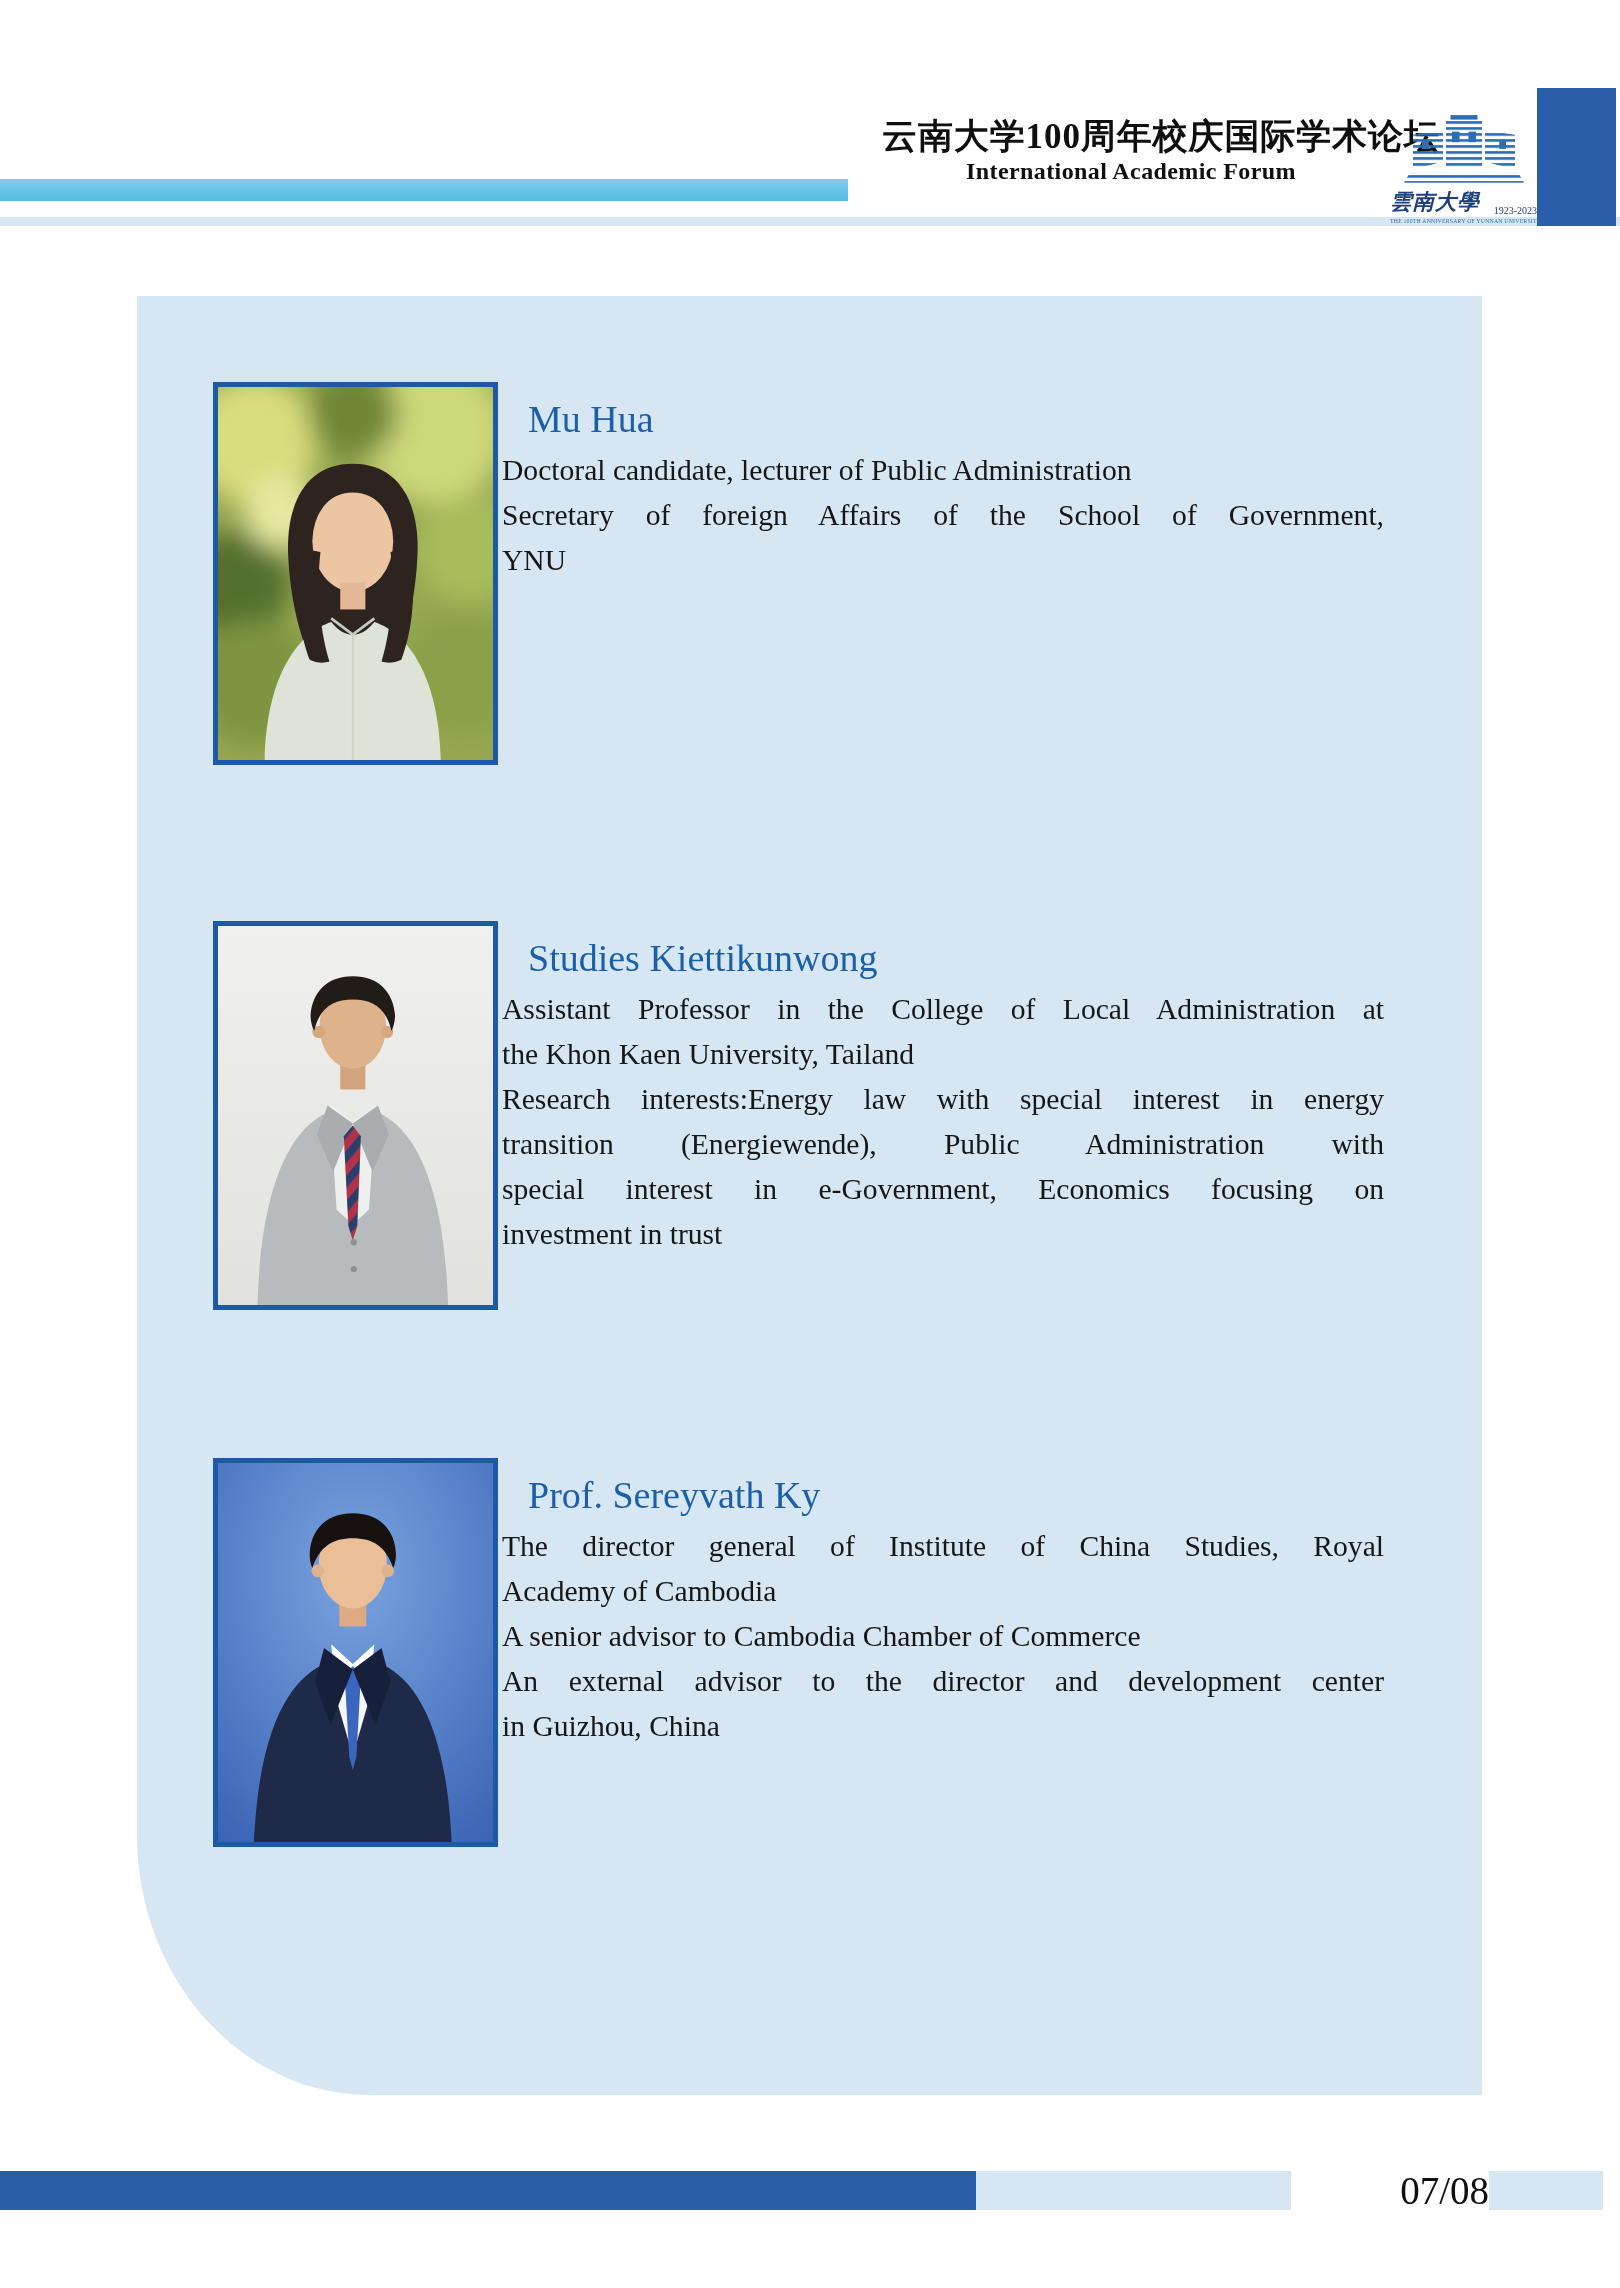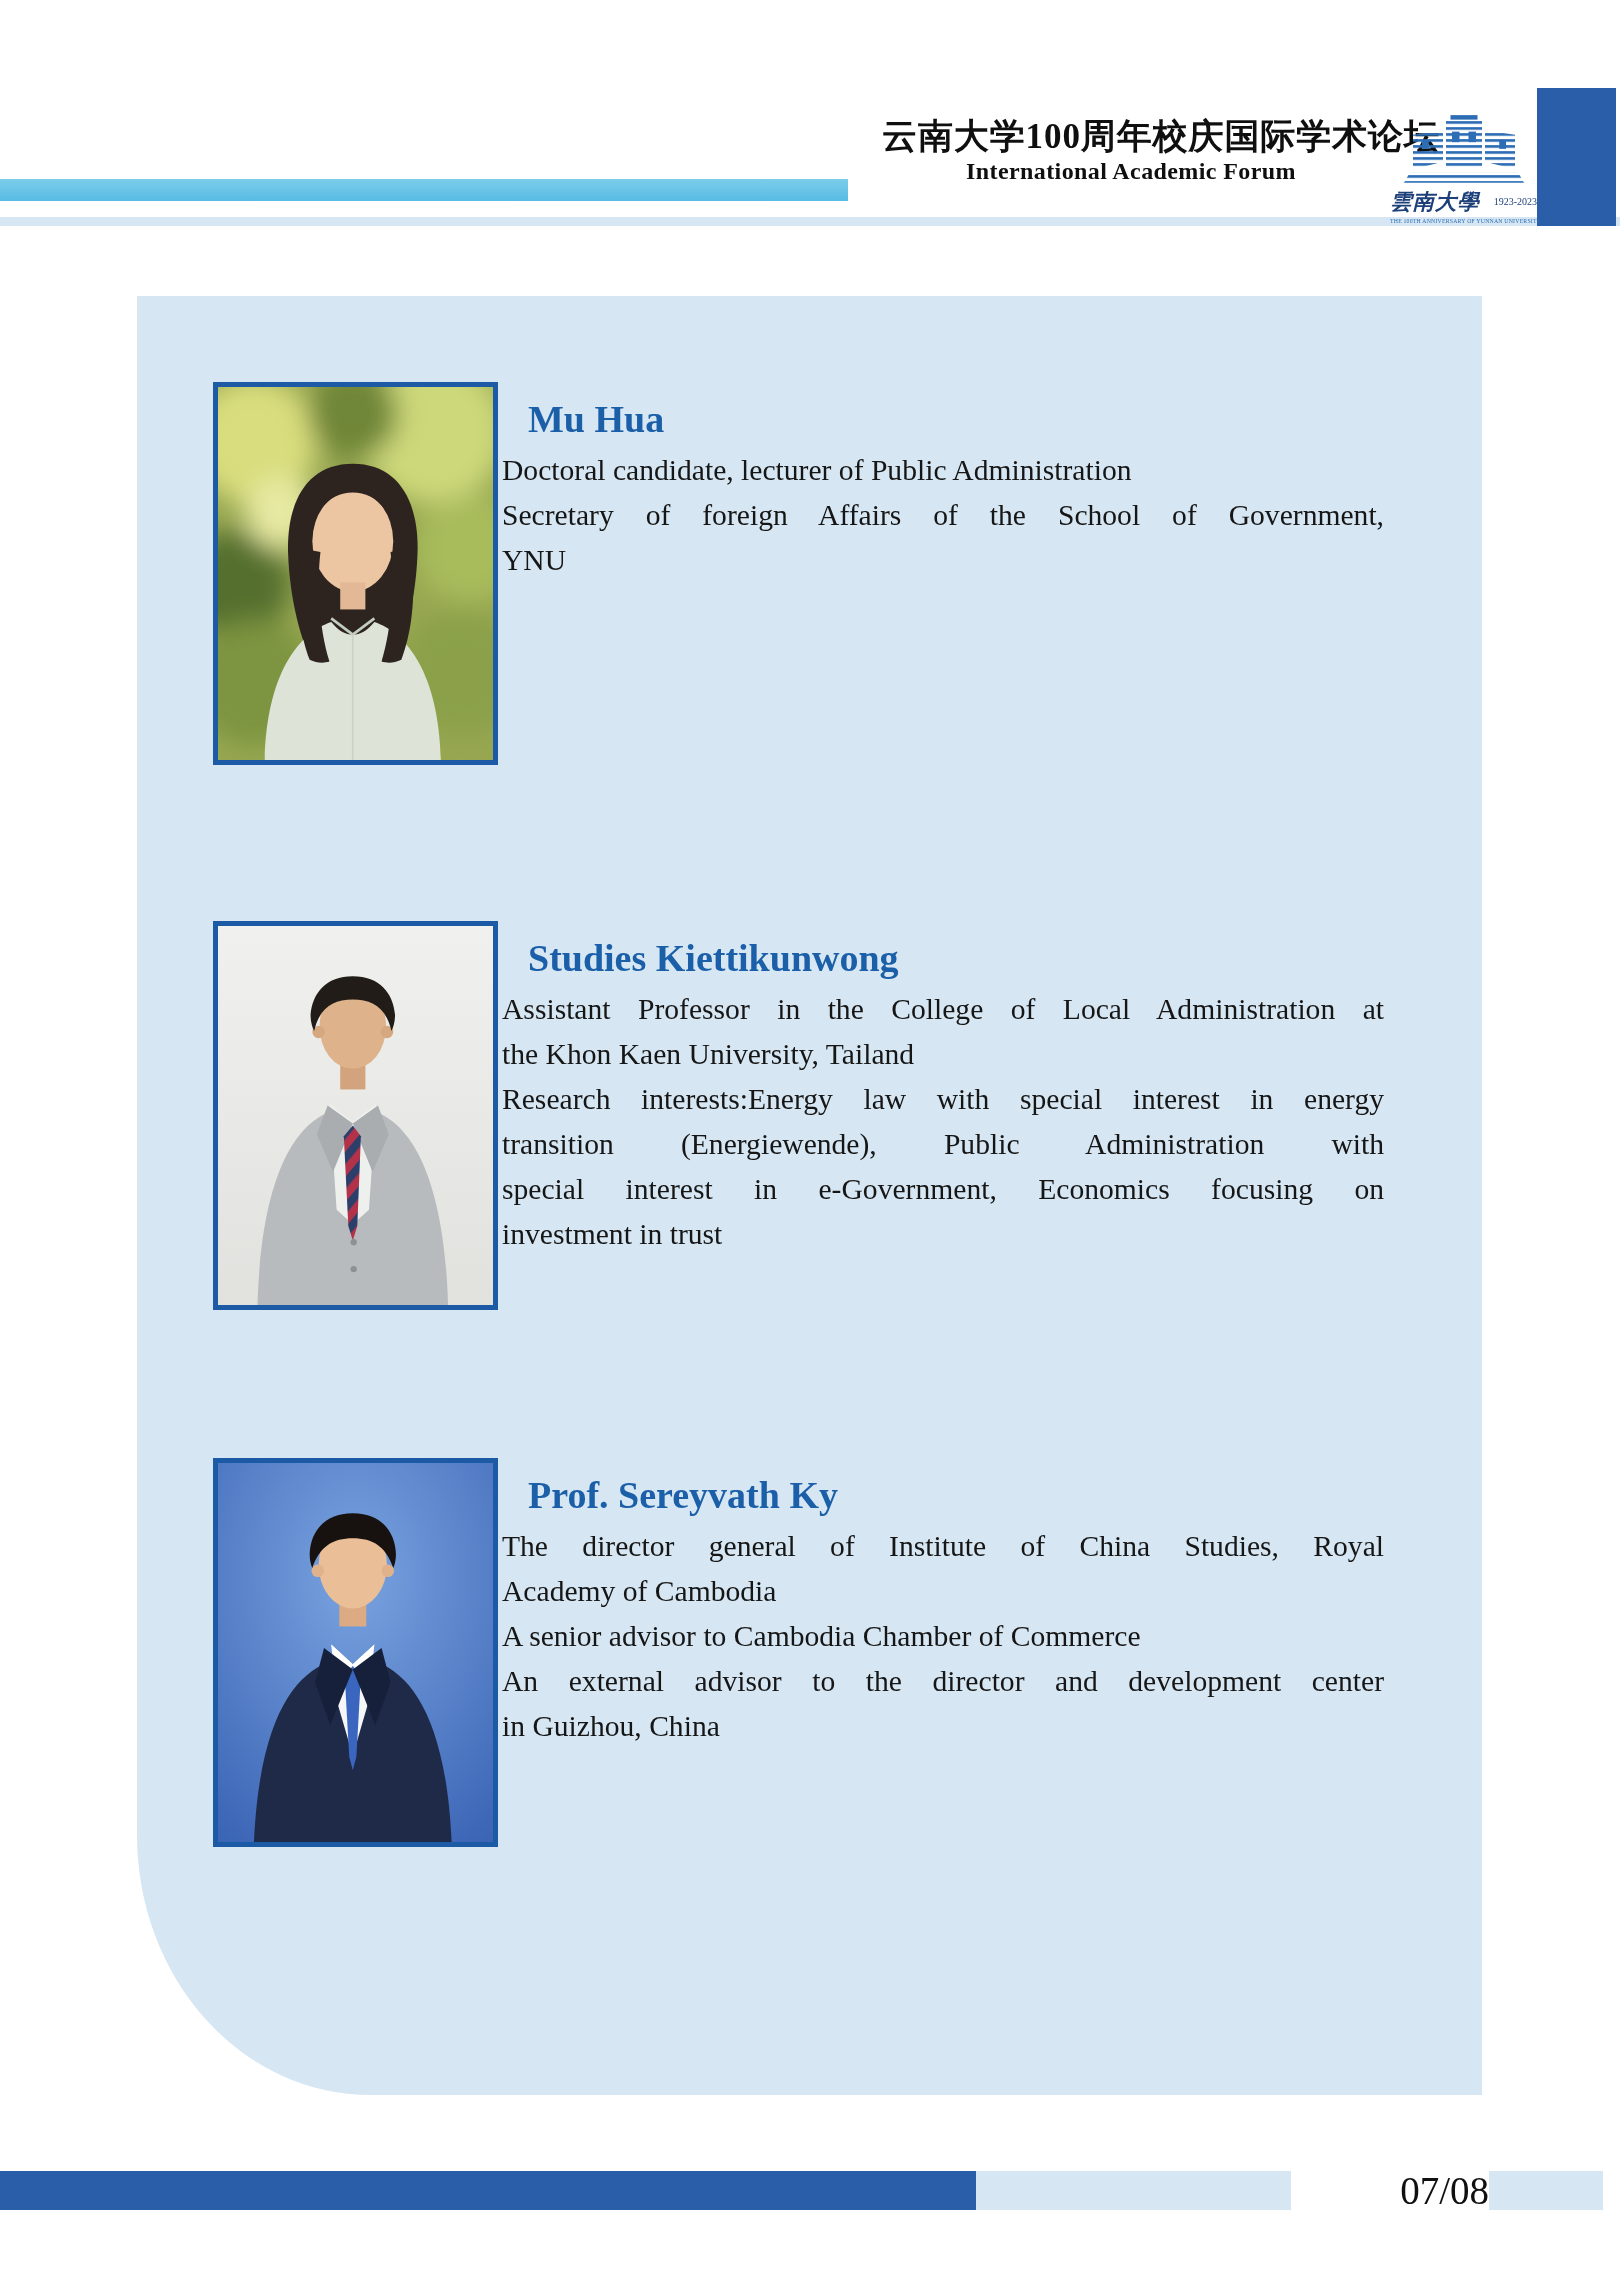--- a/index.html
+++ b/index.html
@@ -22,35 +22,35 @@
     background:linear-gradient(180deg,#7ccdea,#57bce4);}
   .hairline{position:absolute;left:0;top:217px;width:1620px;height:9px;background:var(--panel-blue)}
   .corner-block{position:absolute;left:1537px;top:88px;width:79px;height:138px;background:var(--dark-blue)}
   .titleblock{position:absolute;left:882px;top:117px;width:498px;text-align:center;color:#0f0f0f}
   .title-cn{font-size:35px;line-height:40px;font-weight:bold;letter-spacing:0.9px;white-space:nowrap}
   .title-en1{font-size:24px;line-height:28px;font-weight:bold;letter-spacing:0.4px}
   .title-en2{font-size:27px;line-height:32px;font-weight:bold;letter-spacing:0.2px;white-space:nowrap}
   .title-en2 sup{font-size:15px}
   .logo{position:absolute;left:1390px;top:115px;width:147px;text-align:center}
   .logo svg{display:block;margin:0 auto}
-  .logo-row{display:flex;align-items:center;justify-content:center;gap:14px;margin-top:1.8px}
+  .logo-row{display:flex;align-items:flex-end;justify-content:center;gap:14px;margin-top:1.8px}
   .logo-cn{font-size:21.5px;font-weight:bold;color:var(--logo-navy);font-style:italic;letter-spacing:0.9px;white-space:nowrap}
   .logo-years{font-size:10px;color:var(--logo-navy);white-space:nowrap}
   .logo-cap{font-size:5.8px;letter-spacing:0.2px;color:var(--logo-blue);margin-top:1.8px;white-space:nowrap}
 
   
   .panel{position:absolute;left:137px;top:296px;width:1345px;height:1799px;
     background:var(--panel-blue);border-bottom-left-radius:233px 260px;}
 
   
   .profile{position:absolute;left:0;width:1620px}
   .photo{position:absolute;left:213px;width:285px;border:5.4px solid var(--photo-border);background:#fff}
   .photo svg{display:block;width:100%;height:100%}
   .pname{position:absolute;left:528px;top:16px;width:882px;
-    font-size:38px;line-height:43px;font-weight:bold;color:var(--name-blue)}
+    font-size:38px;line-height:43px;font-weight:normal;color:var(--name-blue)}
   .bio{position:absolute;left:502px;top:66px;width:882px;color:var(--text-black)}
   .line{font-size:29.6px;line-height:45px;white-space:nowrap}
   .line.j{white-space:normal;text-align:justify;text-align-last:justify}
 
   
   .f-dark{position:absolute;left:0;top:2171px;width:976px;height:39px;background:var(--dark-blue)}
   .f-light{position:absolute;left:976px;top:2171px;width:315px;height:39px;background:var(--panel-blue)}
   .f-page{position:absolute;left:1291px;top:2171px;width:198px;height:39px;line-height:39px;
     text-align:right;font-size:39px;color:#101010}
   .f-sq{position:absolute;left:1489px;top:2171px;width:114px;height:39px;background:var(--panel-blue)}

